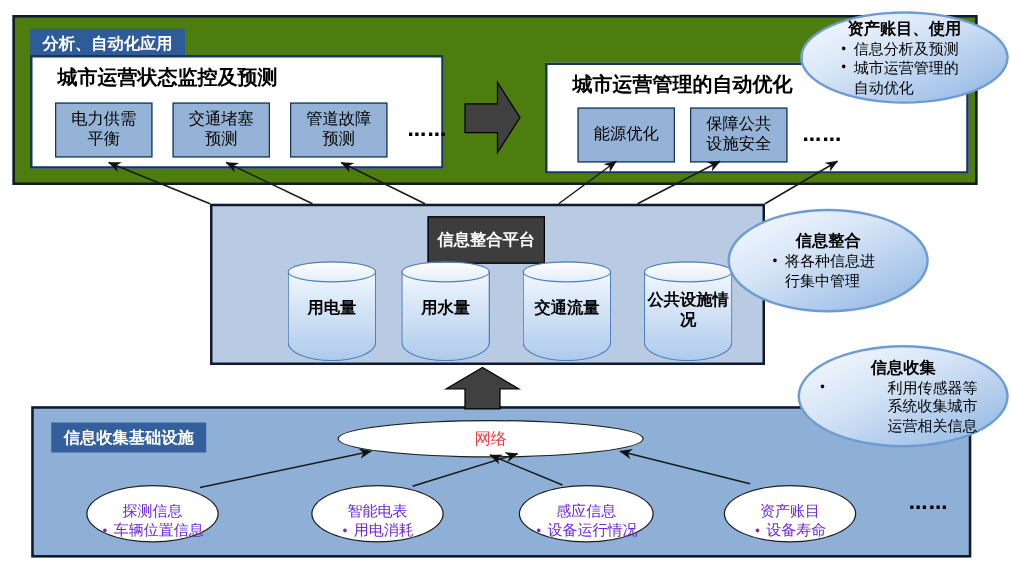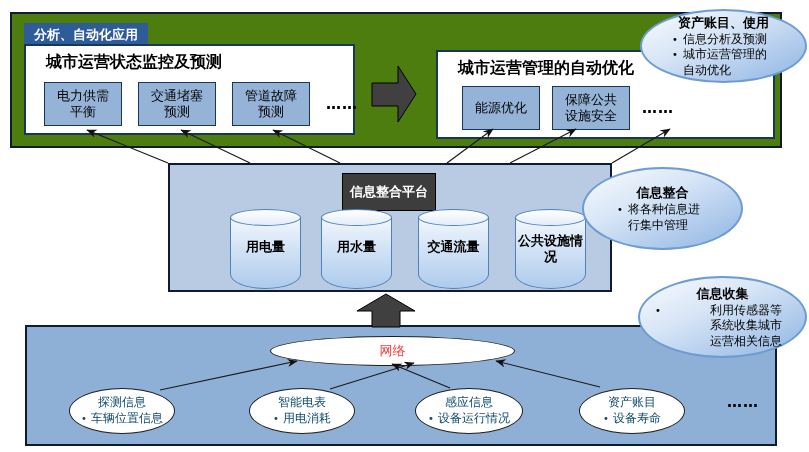--- a/index.html
+++ b/index.html
@@ -45,22 +45,22 @@
              background:linear-gradient(180deg,#ffffff,#e2edf9);
              border:1.5px solid #4f81bd; border-radius:50%; }
   .cyl-label { position:absolute; left:2px; right:2px; top:30px; text-align:center;
                font-size:13px; font-weight:bold; color:#000; line-height:1.25; word-break:break-all; }
 
   
   .network { position:absolute; left:243px; top:9px; width:245px; height:30px;
              background:#fff; border:1.5px solid #1d1d1d; border-radius:50%;
              display:flex; align-items:center; justify-content:center; font-size:13px; color:#ef4444; }
   .src { position:absolute; width:106px; height:46px; background:#fff; border:1.5px solid #1d1d1d;
-         border-radius:50%; display:flex; flex-direction:column; align-items:center; justify-content:center;
-         font-size:12px; line-height:1.3; color:#0c4a6e; }
+         border-radius:50%; display:flex; flex-direction:column; align-items:center; justify-content:flex-end;
+         font-size:12px; line-height:1.3; color:#6d28d9; }
   .src .b-row::before { content:"•"; margin-right:4px; font-size:10px; }
   .src-dots { position:absolute; left:700px; top:66px; }
 
   
   .callout { position:absolute; border:2px solid #6d9bd3; border-radius:50%;
              background:linear-gradient(155deg,#f8fbff 0%,#d7e5f6 40%,#8eb4e3 100%);
              display:flex; flex-direction:column; align-items:center; justify-content:center;
              z-index:6; color:#000; }
   .co-title { font-weight:bold; font-size:13px; text-align:center; white-space:nowrap; }
   .co-bullets { font-size:12px; line-height:1.3; }
@@ -134,20 +134,21 @@
       <div class="cyl-label">交通流量</div>
     </div>
     <div class="cyl" style="left:329px;top:44px;">
       <div class="cyl-body"></div>
       <div class="cyl-top"></div>
       <div class="cyl-label" style="top:24px;">公共设施情况</div>
     </div>
   </div>
 
   <div class="section sec-bottom">
+    <div class="sec-label lbl-bottom">信息收集基础设施</div>
 
     <div class="network">网络</div>
 
     <div class="src" style="left:42px;top:61px;">
       <div>探测信息</div>
       <div class="b-row">车辆位置信息</div>
     </div>
     <div class="src" style="left:222px;top:61px;">
       <div>智能电表</div>
       <div class="b-row">用电消耗</div>

